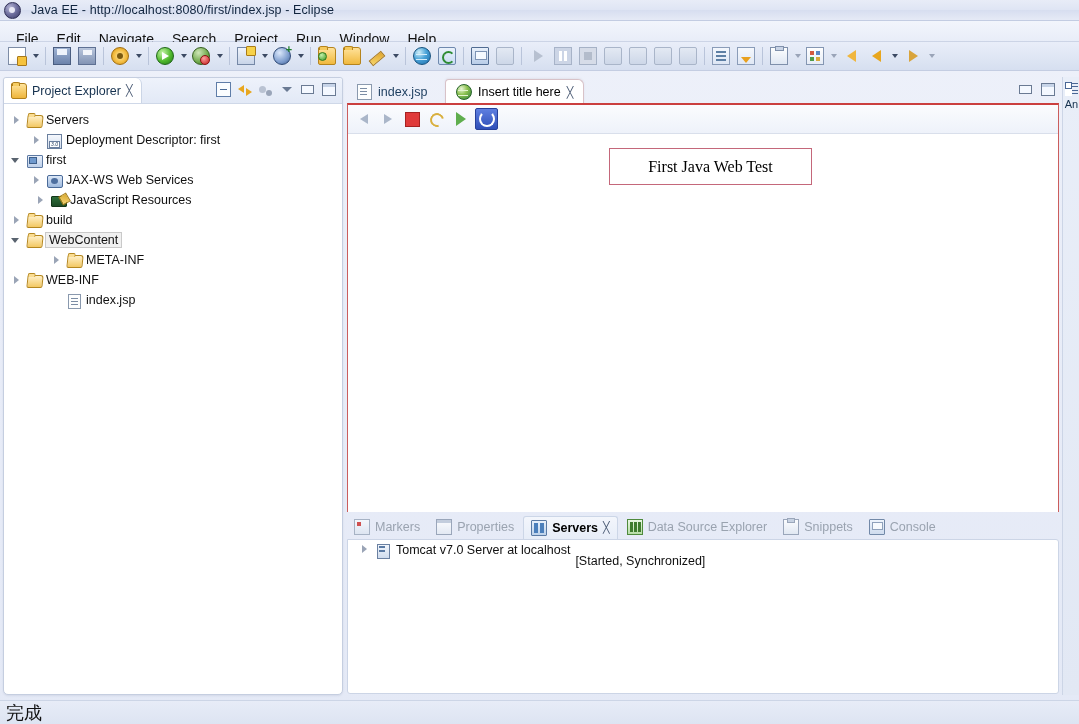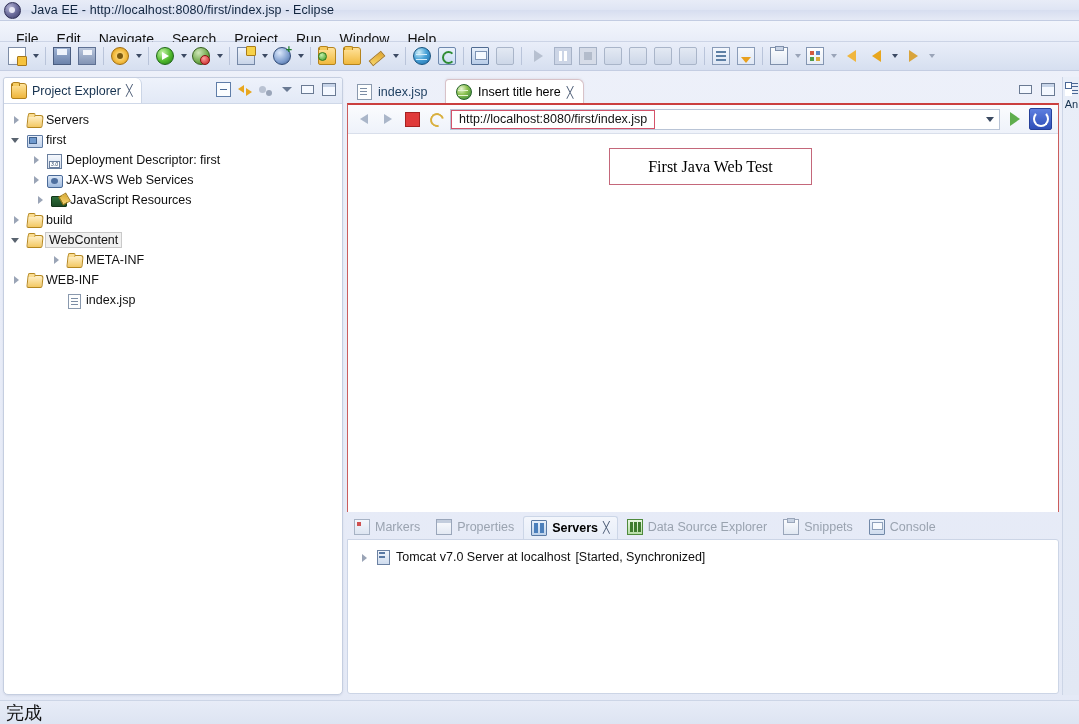--- a/index.html
+++ b/index.html
@@ -265,21 +265,21 @@
   .bi-ds:after{content:"";position:absolute;left:2px;top:2px;width:3px;height:10px;
     background:#3f7c2e;box-shadow:4px 0 0 #3f7c2e,8px 0 0 #3f7c2e;}
   .bi-sn{background:linear-gradient(180deg,#fbfcfe,#e1e8f2);border:1px solid #9aa6ba;}
   .bi-sn:after{content:"";position:absolute;left:3px;top:-2px;width:6px;height:3px;
     background:#c7d2e2;border:1px solid #9aa6ba;}
   .bi-con{background:linear-gradient(180deg,#eef4fc,#cfdcee);border:1px solid #7289a8;border-radius:1px;}
   .bi-con:after{content:"";position:absolute;left:2px;top:2px;width:9px;height:6px;background:#f7fafd;
     border:1px solid #8fa1bb;}
   .bt-body{height:155px;background:#fff;border:1px solid #ccd5e6;box-sizing:border-box;
     border-radius:0 3px 3px 3px;}
-  .srv-row{height:21px;display:flex;align-items:flex-end;gap:5px;padding-left:10px;margin-top:3px;}
+  .srv-row{height:21px;display:flex;align-items:flex-start;gap:5px;padding-left:10px;margin-top:3px;}
   .srv-row .twisty{margin-right:1px;}
   .srv-ico{width:15px;height:15px;position:relative;flex:none;}
   .srv-ico:before{content:"";position:absolute;left:1px;top:1px;width:11px;height:13px;
     background:linear-gradient(180deg,#f2f6fc,#cfdcee);border:1px solid #6b81a2;}
   .srv-ico:after{content:"";position:absolute;left:3px;top:3px;width:6px;height:2px;
     background:#5a7aa4;box-shadow:0 4px 0 #5a7aa4;}
   .srv-name{font-size:12.5px;color:#101010;}
   .srv-state{font-size:12.5px;color:#101010;margin-top:11px;}
 
   
@@ -490,33 +490,33 @@
     </div>
 
     <div class="tree">
       <div class="node" style="padding-left:6px">
         <span class="twisty closed"></span>
         <span class="nico">
             <i class="f-open"></i>
           </span>
         <span class="lbl">Servers</span>
       </div>
+      <div class="node" style="padding-left:26px">
+        <span class="twisty closed"></span>
+        <span class="nico">
+            <i class="f-dd"></i>
+          </span>
+        <span class="lbl">Deployment Descriptor: first</span>
+      </div>
       <div class="node" style="padding-left:6px">
         <span class="twisty open"></span>
         <span class="nico">
             <i class="f-proj"></i>
           </span>
         <span class="lbl">first</span>
-      </div>
-      <div class="node" style="padding-left:26px">
-        <span class="twisty closed"></span>
-        <span class="nico">
-            <i class="f-dd"></i>
-          </span>
-        <span class="lbl">Deployment Descriptor: first</span>
       </div>
       <div class="node" style="padding-left:26px">
         <span class="twisty closed"></span>
         <span class="nico">
             <i class="f-jax"></i>
           </span>
         <span class="lbl">JAX-WS Web Services</span>
       </div>
       <div class="node" style="padding-left:30px">
         <span class="twisty closed"></span>
@@ -591,24 +591,20 @@
           </div>
         <div class="br-btn">
             <i class="ar-fwd"></i>
           </div>
         <div class="br-btn">
             <i class="br-stop"></i>
           </div>
         <div class="br-btn">
             <i class="br-refresh"></i>
           </div>
-        <div class="urlwrap">
-          <div class="urltext" title="Enter URL">http://localhost:8080/first/index.jsp</div>
-          <span class="urlcaret"></span>
-        </div>
         <div class="go-btn">
             <i class="go-tri"></i>
           </div>
         <div class="blue-btn">
             <i class="blue-ic"></i>
           </div>
       </div>
       <div class="br-page">
         <div class="redbox">
           <span>First Java Web Test</span>

